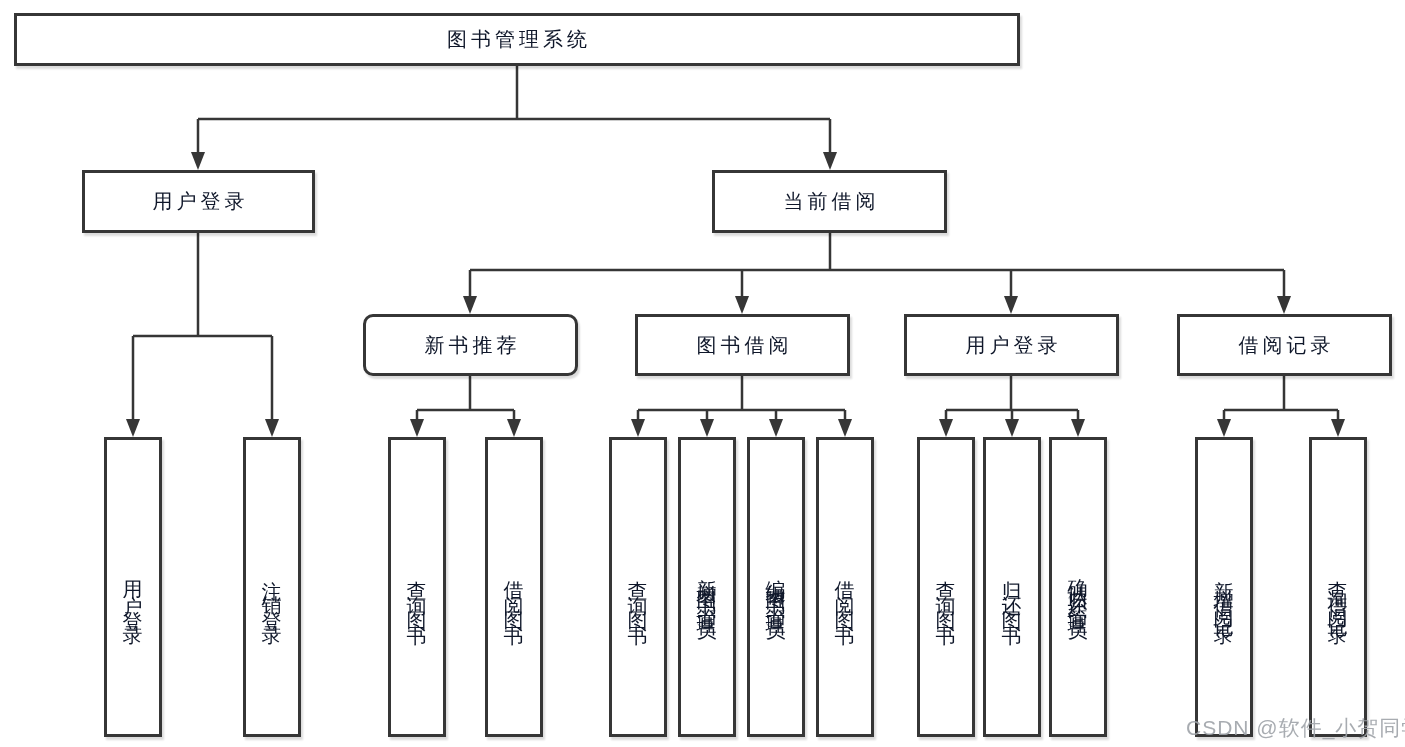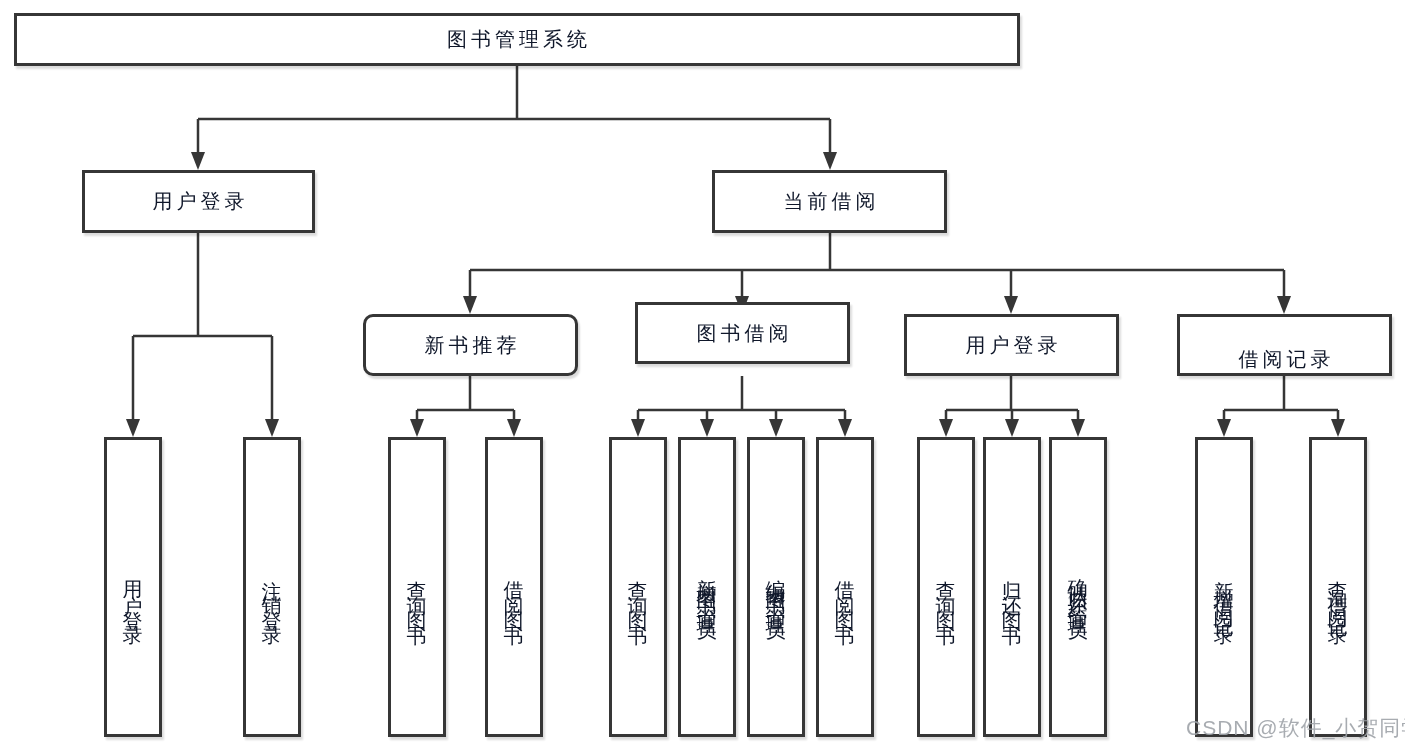--- a/index.html
+++ b/index.html
@@ -112,27 +112,27 @@
   <div class="node h" style="left:82px; top:170px; width:233px; height:63px;">
     <span>用户登录</span>
   </div>
   <div class="node h" style="left:712px; top:170px; width:235px; height:63px;">
     <span>当前借阅</span>
   </div>
 
   <div class="node h" style="left:363px; top:314px; width:215px; height:62px;border-radius:10px;">
     <span>新书推荐</span>
   </div>
-  <div class="node h" style="left:635px; top:302px; width:215px; height:62px;">
+  <div class="node h" style="left:635px; top:314px; width:215px; height:62px;">
     <span>图书借阅</span>
   </div>
   <div class="node h" style="left:904px; top:314px; width:215px; height:62px;">
     <span>用户登录</span>
   </div>
-  <div class="node h" style="left:1177px; top:314px; width:215px; height:62px;align-items:flex-end;">
+  <div class="node h" style="left:1177px; top:314px; width:215px; height:62px;">
     <span>借阅记录</span>
   </div>
 
   <div class="node leaf" style="left:104px; top:437px; width:58px; height:300px;">
     <span class="sp-wide">用户登录</span>
   </div>
   <div class="node leaf" style="left:243px; top:437px; width:58px; height:300px;">
     <span class="sp-wide">注销登录</span>
   </div>
 

